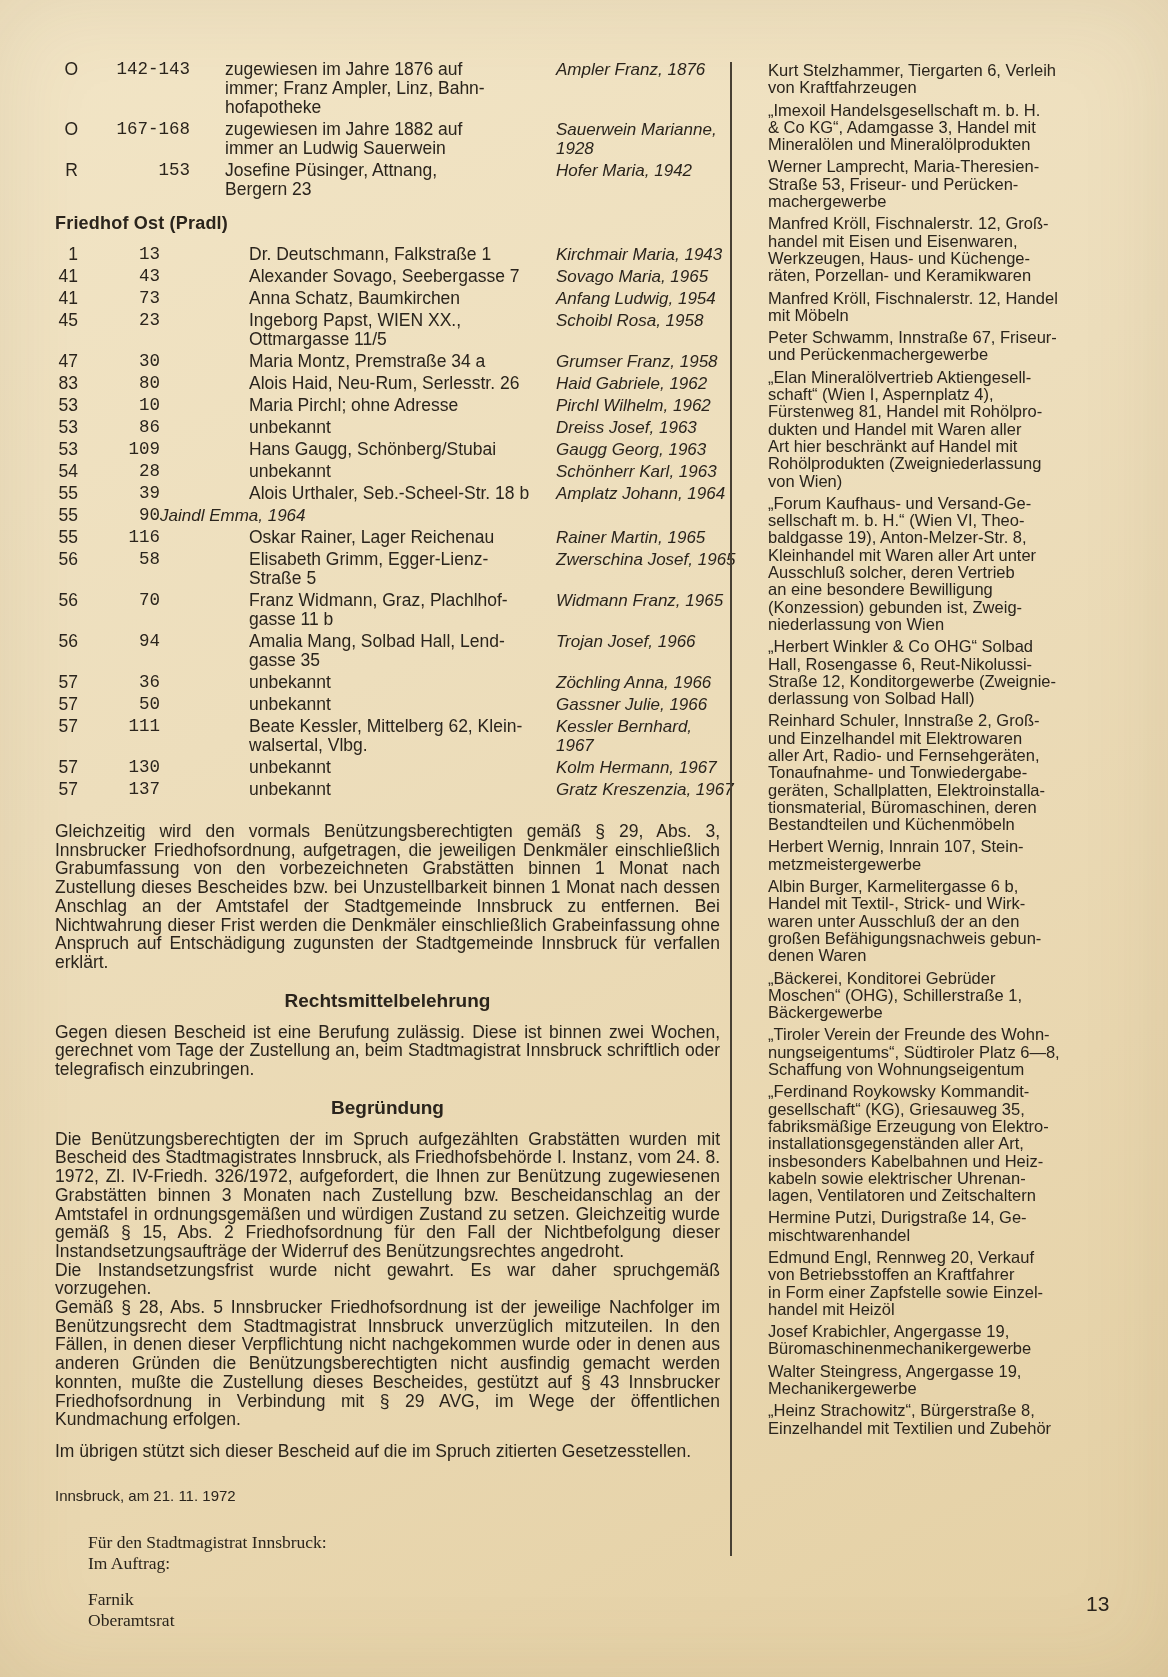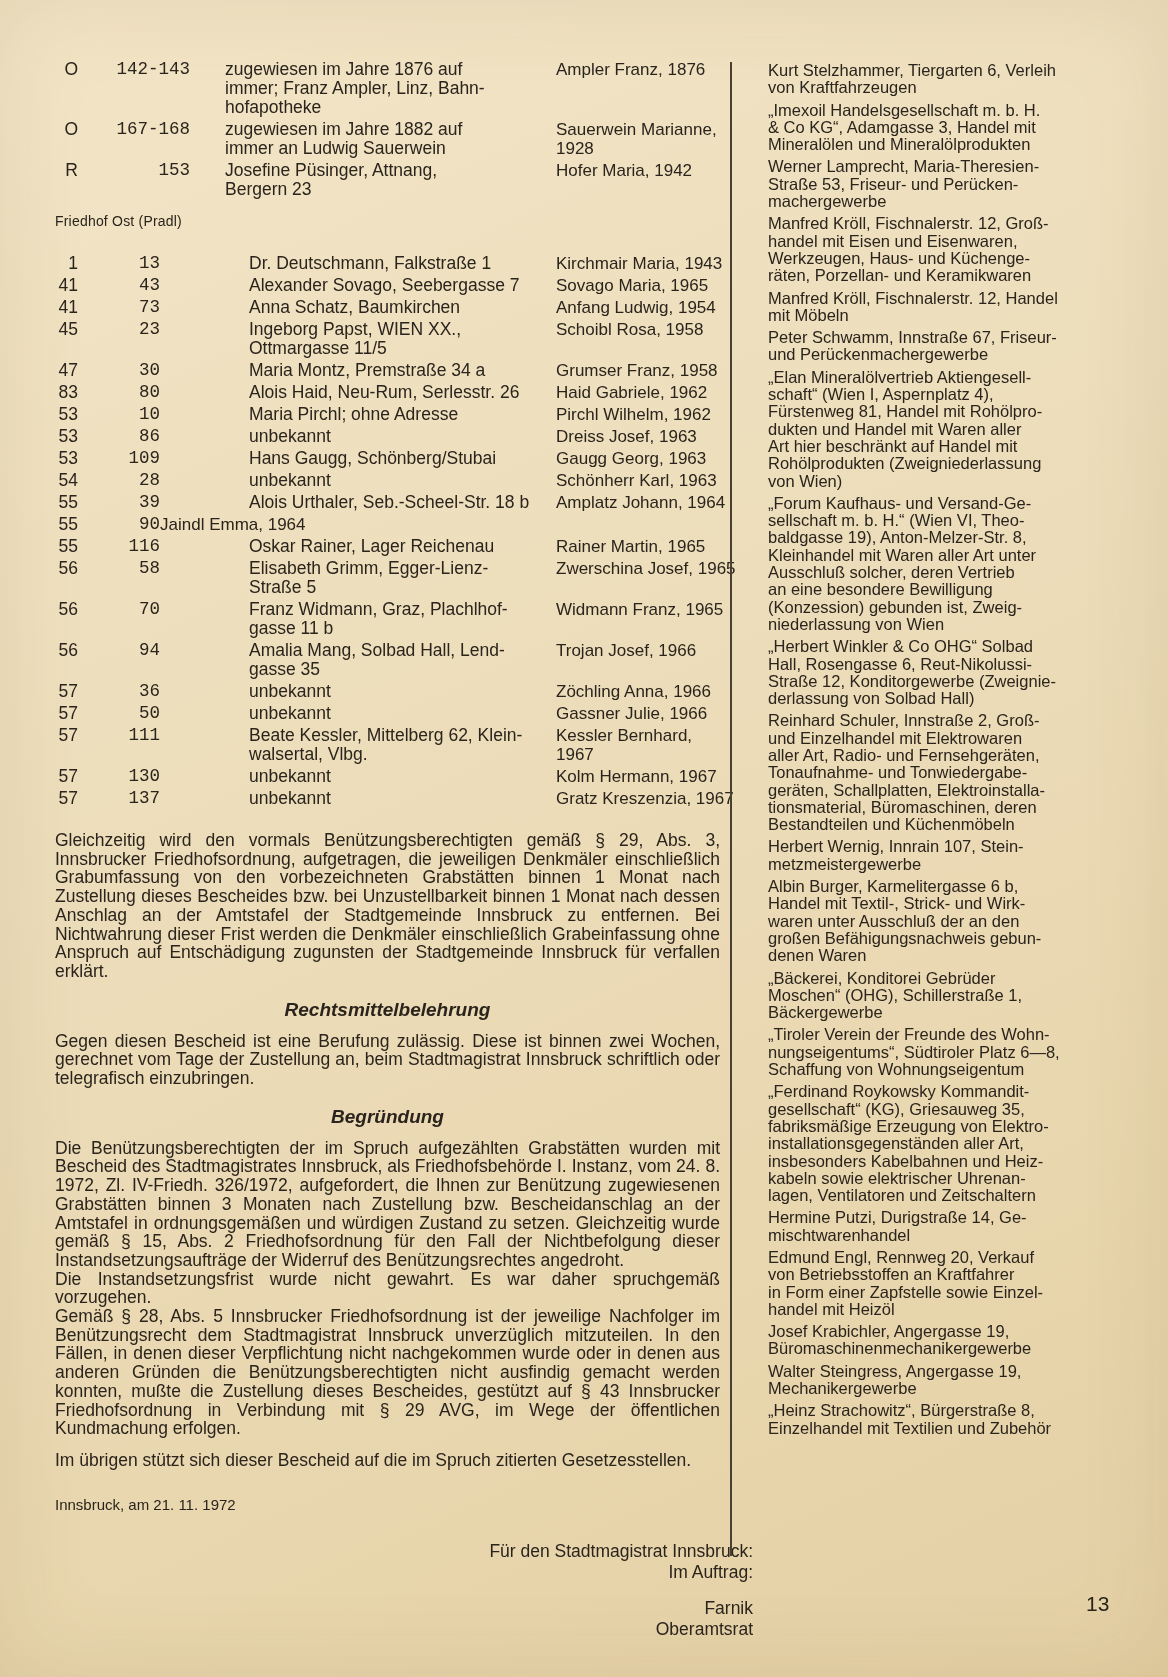--- a/index.html
+++ b/index.html
@@ -19,31 +19,31 @@
   
   .gtable { display:block; }
   .trow { display:grid; margin:0 0 3px 0; line-height:19px; font-size:17.5px; }
   .carry .trow { grid-template-columns:23px 112px 366px 164px; }
   .main  .trow { grid-template-columns:23px  82px 396px 164px; }
   .trow .c1 { text-align:right; }
   .trow .c2 { text-align:right;font-family:Liberation Mono, monospace; }
   .carry .trow .c3 { padding-left:35px; }
   .main  .trow .c3 { padding-left:89px; }
   .trow .c3, .trow .c4 { white-space:pre; }
-  .trow .c4 { font-size:17px; }
-
-  h2.friedhof { font-size:14px; font-weight:normal; margin:14px 0 25px 0; letter-spacing:0.2px; }
-  h3.center { font-size:19px; font-weight:bold; text-align:center; margin:18px 0 11px 0;font-style:italic; }
+  .trow .c4 { font-size:17px;font-style:italic; }
+
+  h2.friedhof { font-size:18px; font-weight:bold; margin:14px 0 11px 0; letter-spacing:0.2px; }
+  h3.center { font-size:19px; font-weight:bold; text-align:center; margin:18px 0 11px 0; }
 
   .para { font-size:17.5px; line-height:18.7px; text-align:justify; margin:0; }
   #p-gleich { margin-top:23px; }
   .begr-block p { margin:0; }
   #p-imuebrigen { margin-top:13px; text-align:left; }
   .dateline { font-size:15px; margin-top:26px; }
-  .sig { margin-top:28px; text-align:right; position:relative; left:33px; font-size:17.5px; line-height:21px; }
+  .sig { margin-top:28px; text-align:left; position:relative; left:33px; font-size:17.5px; line-height:21px;font-family:Liberation Serif, serif; }
   .sig .sig-name { margin-top:15px; }
 
   
   .entry { white-space:pre; font-size:16.5px; line-height:17.3px; margin:0 0 5px 0; }
 
   .pageno { position:absolute; left:1086px; top:1592px; font-size:21px; font-weight:500; }
 </style>
 </head>
 <body>
 

